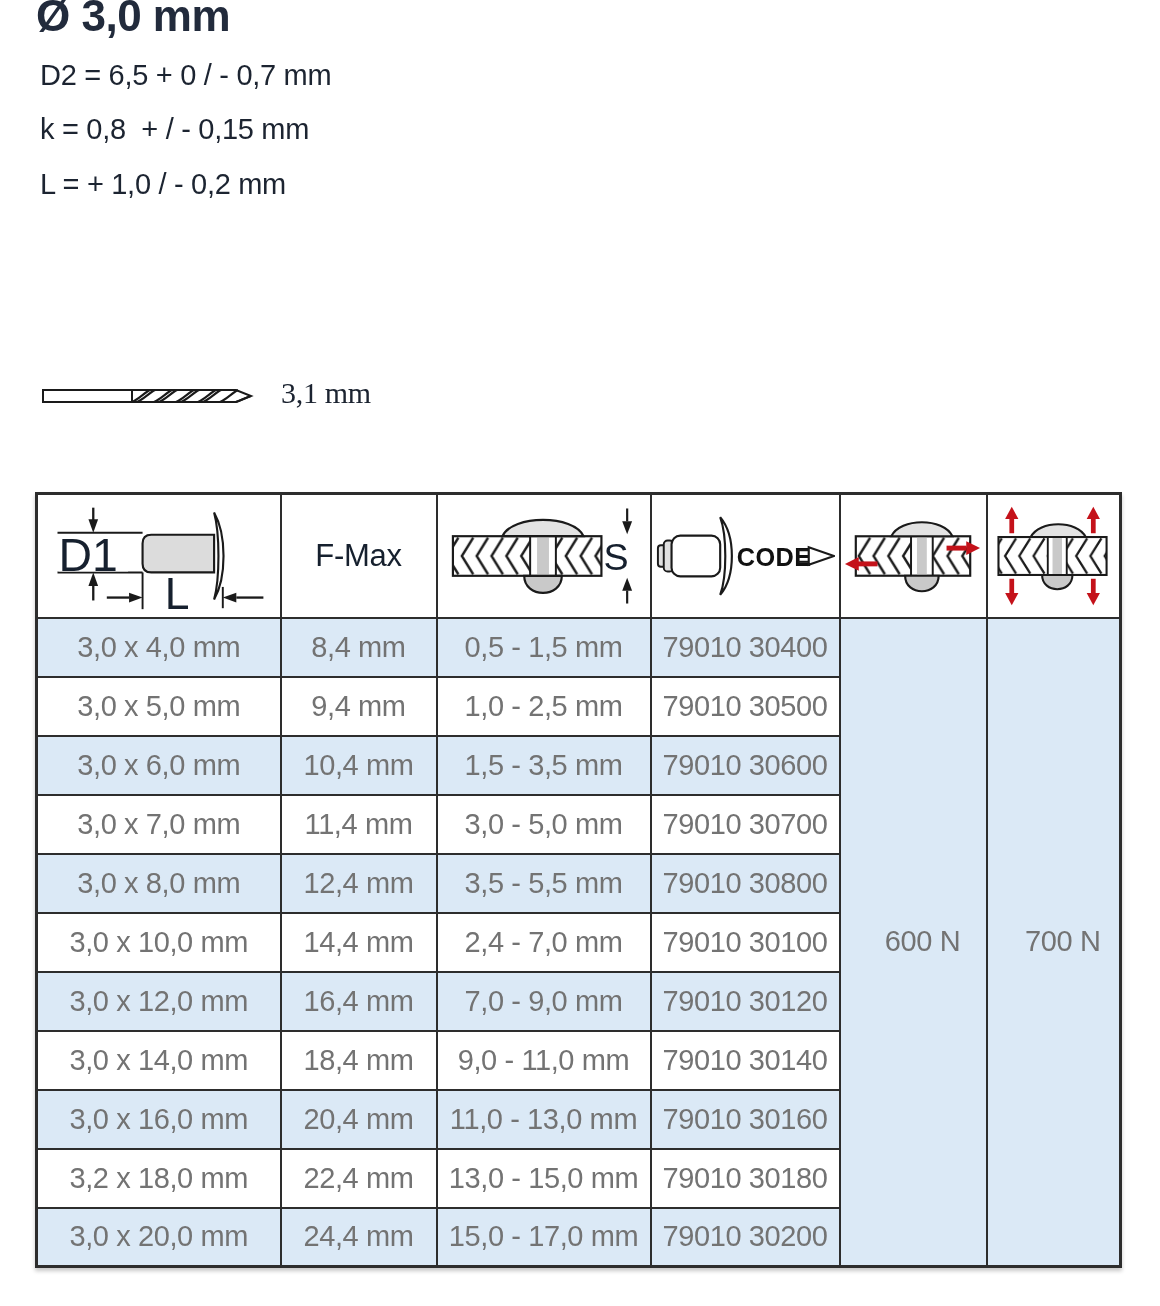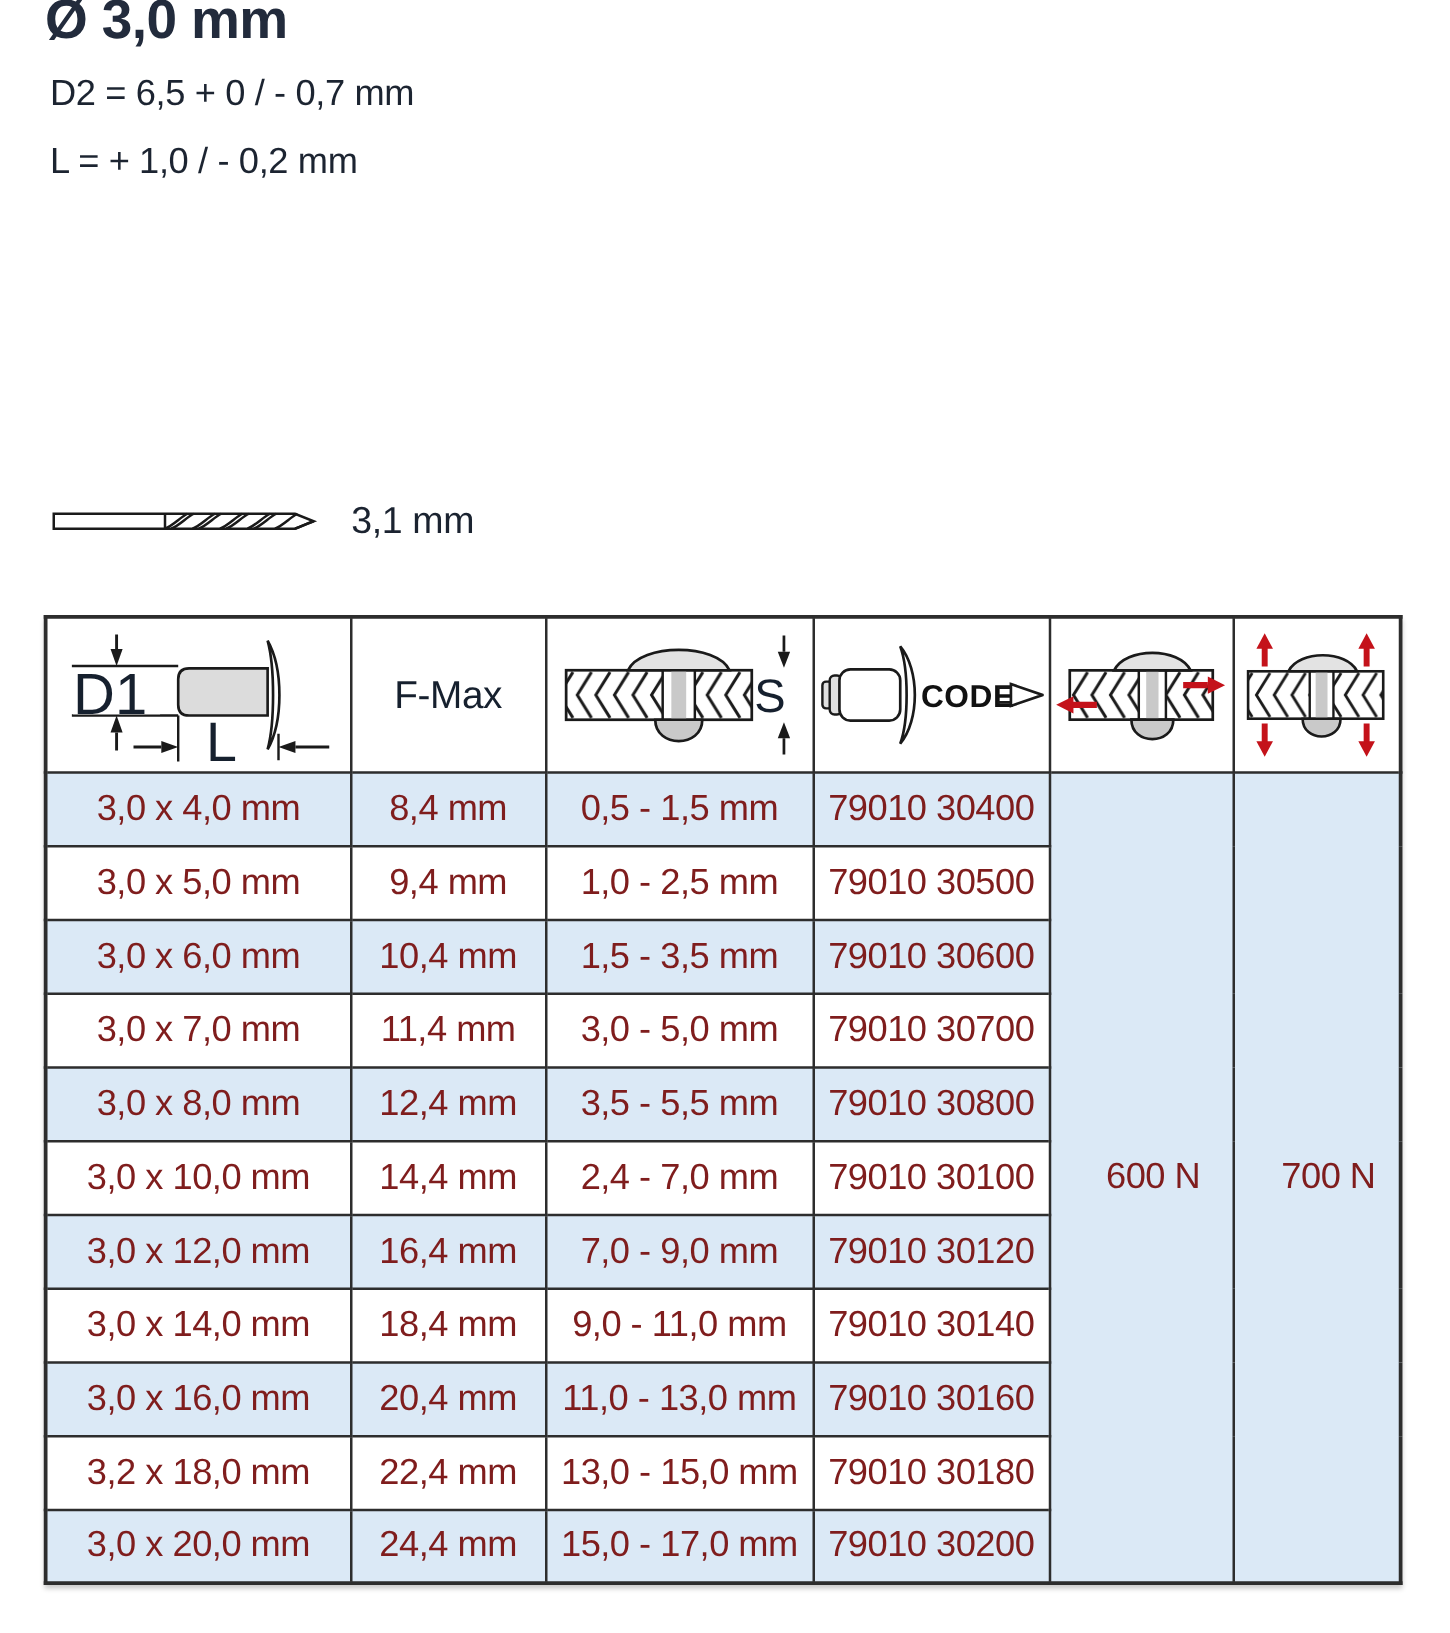--- a/index.html
+++ b/index.html
@@ -16,57 +16,58 @@
     font-size:44px; font-weight:700; letter-spacing:-0.5px; color:#222b3c;
     white-space:pre;
   }
 
   .specs { position:absolute; top:48px; left:40px; }
   .spec-line {
     height:54.6px; display:flex; align-items:center;
     font-size:29px; letter-spacing:-0.3px; color:#1c2431; white-space:pre;
   }
 
-  .drill-row { position:absolute; top:402px; left:40px; height:30px; display:flex; align-items:center; }
+  .drill-row { position:absolute; top:380px; left:40px; height:30px; display:flex; align-items:flex-end;font-family:Liberation Serif, serif; }
   .drill-row svg { display:block; }
   .drill-label { margin-left:26px; font-size:30px; letter-spacing:-0.3px; }
 
   table.spec-table {
     position:absolute; top:492px; left:35px;
     width:1084px; table-layout:fixed; border-collapse:collapse;
     border:3px solid #2d2d2d;
     box-shadow:0 3px 4px rgba(0,0,0,0.22);
     background:#fff;
   }
   .spec-table th, .spec-table td {
     border:2px solid #2d2d2d; padding:0;
     text-align:center; vertical-align:middle;
   }
   .spec-table thead tr { height:124px; }
   .spec-table thead th { background:#ffffff; font-weight:400; }
   .spec-table tbody tr { height:59px; }
   .spec-table td {
-    font-size:29px; letter-spacing:-0.4px; color:#7f1d1d; white-space:nowrap;
+    font-size:29px; letter-spacing:-0.4px; color:#737373; white-space:nowrap;
   }
   .spec-table tbody tr:nth-child(odd) td.data-cell { background:#dbe9f6; }
   .spec-table tbody tr:nth-child(even) td.data-cell { background:#ffffff; }
   td.strength-cell { background:#dbe9f6;padding-left:19px; }
   th .fmax { font-size:31px; color:#16202e; letter-spacing:-0.3px; }
   th svg { display:block; margin:0 auto; }
   .hidden-defs { position:absolute; width:0; height:0; }
 </style>
 </head>
 <body>
 
 <div class="page">
 
   <h1 class="title">Ø 3,0 mm</h1>
 
   <div class="specs">
     <div class="spec-line">D2 = 6,5 + 0 / - 0,7 mm</div>
+    <div class="spec-line">k = 0,8  + / - 0,15 mm</div>
     <div class="spec-line">L = + 1,0 / - 0,2 mm</div>
   </div>
 
   <div class="drill-row">
     <svg width="215" height="28" viewBox="0 0 215 28">
       <path d="M3,8 H196 L211,14 L196,20 H3 Z" fill="#ffffff" stroke="#1a1a1a" stroke-width="2"></path>
       <path d="M92,20 C99,17 104,11 110,8" fill="none" stroke="#1a1a1a" stroke-width="2"></path>
       <path d="M97,20 C104,17 109,11 115,8" fill="none" stroke="#1a1a1a" stroke-width="2"></path>
       <path d="M114,20 C121,17 126,11 132,8" fill="none" stroke="#1a1a1a" stroke-width="2"></path>
       <path d="M119,20 C126,17 131,11 137,8" fill="none" stroke="#1a1a1a" stroke-width="2"></path>

